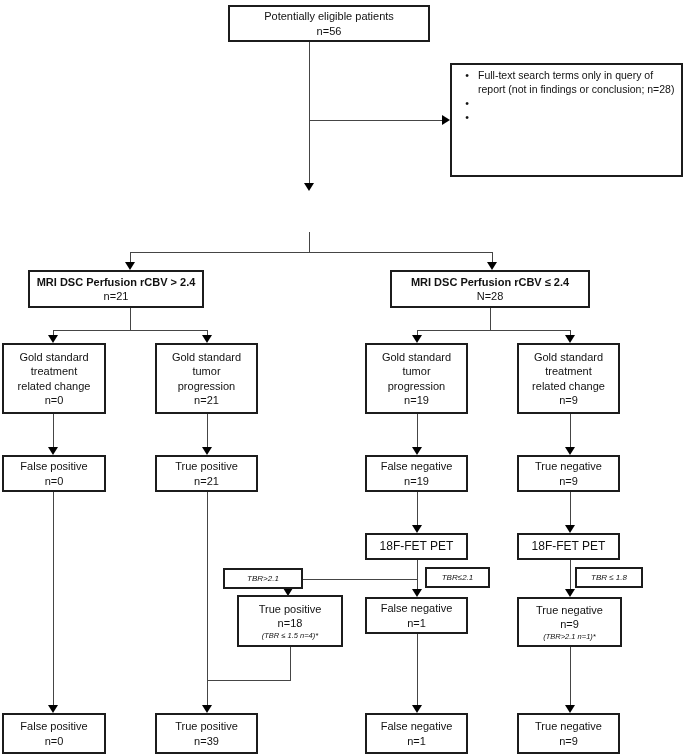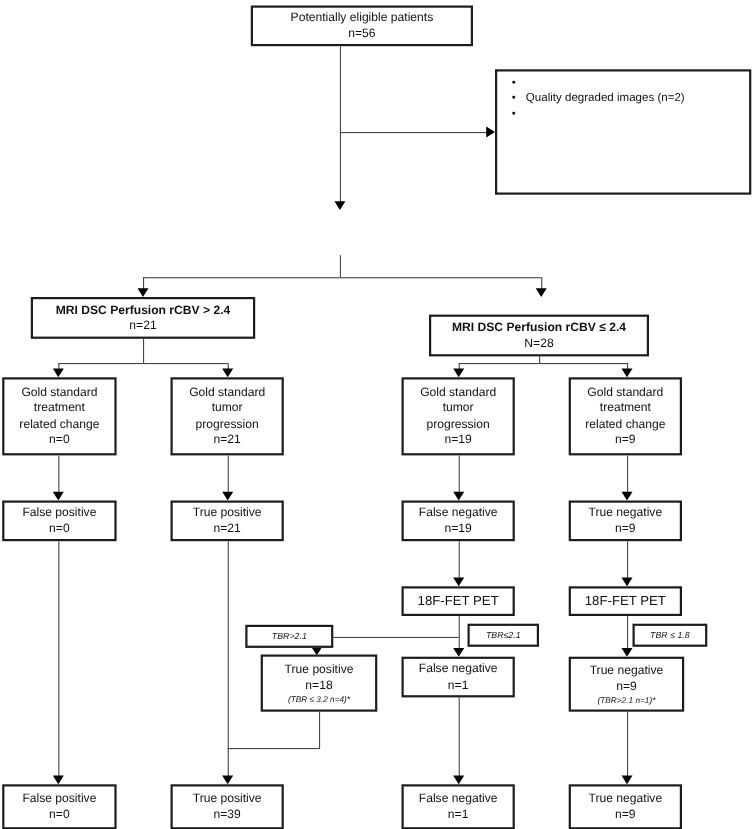--- a/index.html
+++ b/index.html
@@ -106,37 +106,37 @@
 
   <div class="box" style="left:208px;top:5px;width:202px;height:37px;margin-left:20px;">
     <div>Potentially eligible patients</div>
     <div>n=56</div>
   </div>
 
   <div class="excluded" style="left:450px;top:63px;width:233px;height:114px;">
     <ul>
       <li>
         <span class="dot">•</span>
+        <span class="txt">Full-text search terms only in query of report (not in findings or conclusion; n=28)</span>
       </li>
       <li>
         <span class="dot">•</span>
-        <span class="txt">Quality degraded images (n=2)</span>
       </li>
       <li>
         <span class="dot">•</span>
       </li>
     </ul>
   </div>
 
 
-  <div class="box" style="left:28px;top:270px;width:204px;height:38px;">
+  <div class="box" style="left:28px;top:270px;width:176px;height:38px;">
     <div class="b">MRI DSC Perfusion rCBV &gt; 2.4</div>
     <div>n=21</div>
   </div>
-  <div class="box" style="left:390px;top:270px;width:200px;height:38px;margin-top:16px;">
+  <div class="box" style="left:390px;top:270px;width:200px;height:38px;">
     <div class="b">MRI DSC Perfusion rCBV ≤ 2.4</div>
     <div>N=28</div>
   </div>
 
   <div class="box" style="left:2px;top:343px;width:104px;height:71px;">
     <div>Gold standard</div>
     <div>treatment</div>
     <div>related change</div>
     <div>n=0</div>
   </div>
@@ -189,21 +189,21 @@
   <div class="tbr" style="left:425px;top:567px;width:65px;height:21px;">
     <span>TBR≤2.1</span>
   </div>
   <div class="tbr" style="left:575px;top:567px;width:68px;height:21px;">
     <span>TBR ≤ 1.8</span>
   </div>
 
   <div class="box" style="left:237px;top:595px;width:106px;height:52px;">
     <div>True positive</div>
     <div>n=18</div>
-    <div class="small-note">(TBR ≤ 3.2 n=4)*</div>
+    <div class="small-note">(TBR ≤ 1.5 n=4)*</div>
   </div>
   <div class="box" style="left:365px;top:597px;width:103px;height:37px;">
     <div>False negative</div>
     <div>n=1</div>
   </div>
   <div class="box" style="left:517px;top:597px;width:105px;height:50px;">
     <div>True negative</div>
     <div>n=9</div>
     <div class="small-note">(TBR&gt;2.1 n=1)*</div>
   </div>

